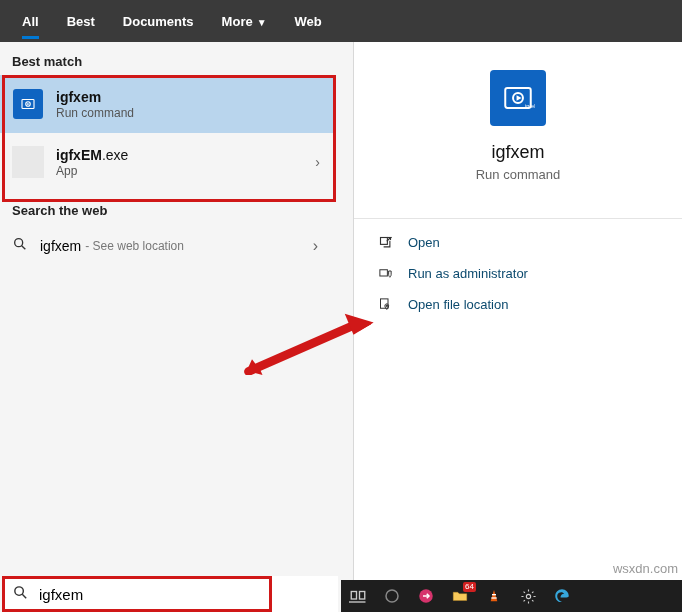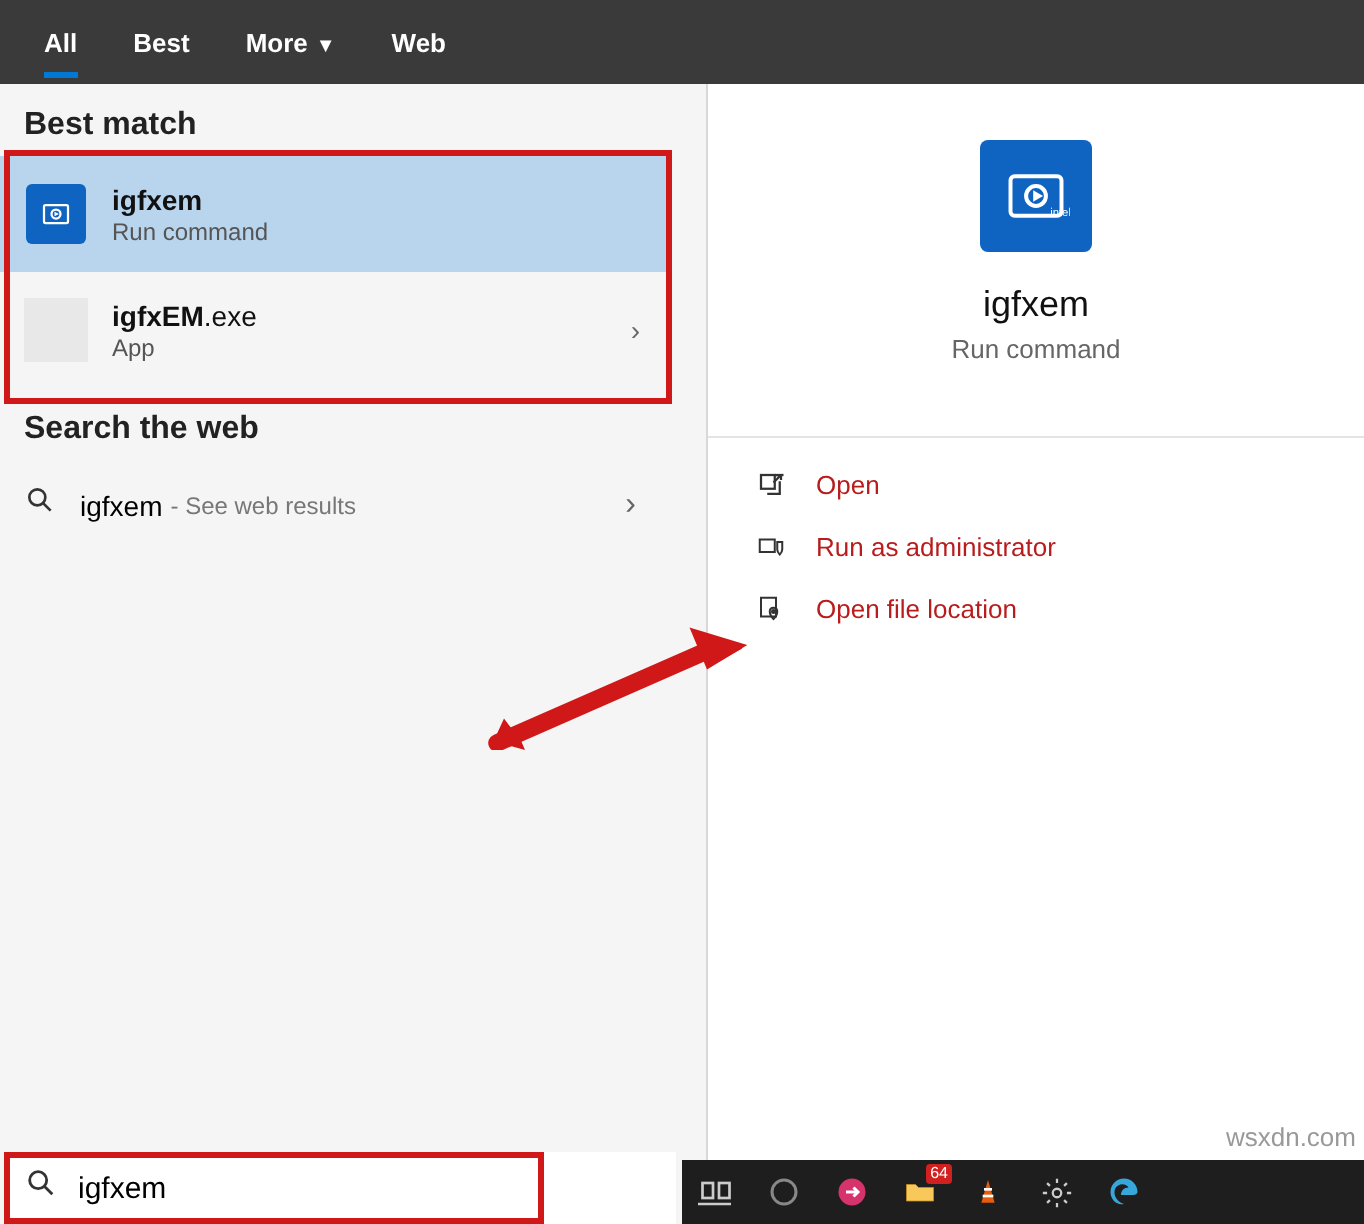--- a/index.html
+++ b/index.html
@@ -4,21 +4,21 @@
   <style>
     * { margin: 0; padding: 0; box-sizing: border-box; font-family: "Segoe UI", sans-serif; }
     body { width: 682px; height: 612px; background: #f5f5f5; position: relative; overflow: hidden; }
 
     .top-bar { background: #3a3a3a; height: 42px; display: flex; align-items: center; padding: 0 8px; font-weight: bold; }
     .tab { color: #fff; font-size: 13px; padding: 10px 14px 9px; cursor: pointer; position: relative; }
     .tab.active::after { content: ""; position: absolute; left: 14px; right: 14px; bottom: -1px; height: 3px; background: #0078d4; }
     .tab.more .chev { margin-left: 4px; font-size: 10px; }
 
     .left-panel { position: absolute; top: 42px; left: 0; width: 336px; bottom: 32px; background: #f5f5f5; }
-    .section-label { font-size: 16px; color: #222; padding: 12px 12px 6px; font-weight: 600; }
+    .section-label { font-size: 13px; color: #222; padding: 12px 12px 6px; font-weight: 600; }
 
     .red-box1 { position: absolute; top: 75px; left: 2px; width: 334px; height: 127px; border: 3px solid #d01818; pointer-events: none; z-index: 5; }
 
     .result-item { display: flex; align-items: center; padding: 10px 12px; position: relative; height: 58px; }
     .result-item.selected { background: #b9d5ed; }
     .result-item .icon-box { width: 32px; height: 32px; margin-right: 12px; display: flex; align-items: center; justify-content: center; }
     .result-item .icon-box.blank { background: #e8e8e8; }
     .result-item .title { font-size: 14px; color: #111; }
     .result-item .title b { font-weight: 700; }
     .result-item .subtitle { font-size: 12px; color: #555; margin-top: 1px; }
@@ -34,21 +34,21 @@
 
     .divider { position: absolute; top: 42px; bottom: 32px; left: 353px; width: 1px; background: #d8d8d8; }
 
     .right-panel { position: absolute; top: 42px; left: 354px; right: 0; bottom: 32px; background: #fff; padding-top: 28px; }
     .big-icon { width: 56px; height: 56px; margin: 0 auto 16px; background: #0f64c1; border-radius: 4px; display: flex; align-items: center; justify-content: center; }
     .big-icon svg { width: 34px; height: 34px; }
     .right-title { text-align: center; font-size: 18px; color: #111; }
     .right-sub { text-align: center; font-size: 13px; color: #666; margin-top: 4px; margin-bottom: 36px; }
     .hr-line { height: 1px; background: #e4e4e4; margin: 0 0 8px; }
 
-    .action-row { display: flex; align-items: flex-end; padding: 8px 22px; font-size: 13px; color: #b91c1c; cursor: pointer; }
+    .action-row { display: flex; align-items: flex-end; padding: 8px 22px; font-size: 13px; color: #0c4a6e; cursor: pointer; }
     .action-row .aicon { width: 18px; display: inline-flex; justify-content: center; margin-right: 14px; color: #333; }
 
     .arrow { position: absolute; top: 305px; left: 228px; width: 160px; height: 70px; z-index: 6; pointer-events: none; }
 
     .search-bar-container { position: absolute; left: 2px; bottom: 0; width: 336px; height: 36px; background: #fff; }
     .red-box2 { position: absolute; left: 2px; bottom: 0px; width: 270px; height: 36px; border: 3px solid #d01818; z-index: 5; pointer-events: none; }
     .search-bar { display: flex; align-items: center; height: 36px; padding: 0 10px; }
     .search-bar .mag2 { color: #333; margin-right: 10px; }
     .search-bar input { border: none; outline: none; font-size: 15px; width: 200px; background: transparent; }
 
@@ -58,20 +58,21 @@
     .tb-icon .badge { position: absolute; top: -3px; right: -5px; background: #d02020; color: #fff; font-size: 8px; padding: 0 2px; border-radius: 2px; line-height: 10px; }
 
     .watermark { position: absolute; right: 4px; bottom: 36px; font-size: 13px; color: #999; }
   </style>
 </head>
 <body>
 
 <div class="top-bar">
   <div class="tab active">All</div>
   <div class="tab">Best</div>
+  <div class="tab">Documents</div>
   <div class="tab more"><span>More</span><span class="chev">▼</span></div>
   <div class="tab">Web</div>
 </div>
 
 <div class="left-panel">
   <div class="section-label">Best match</div>
 
   <div class="result-item selected">
     <div class="icon-box">
       <div class="intel-icon">
@@ -100,21 +101,21 @@
   <div class="section-label">Search the web</div>
 
   <div class="web-result">
     <span class="mag">
       <svg width="16" height="16" viewBox="0 0 24 24" fill="none" stroke="currentColor" stroke-width="2">
           <circle cx="10" cy="10" r="6"></circle>
           <line x1="20" y1="20" x2="14.5" y2="14.5"></line>
         </svg>
     </span>
     <span class="wtitle">igfxem</span>
-    <span class="wsub"> - See web results</span>
+    <span class="wsub"> - See web location</span>
     <span class="chevron">›</span>
   </div>
 </div>
 
 <div class="red-box1"></div>
 
 <div class="divider"></div>
 
 <div class="right-panel">
   <div class="big-icon">

